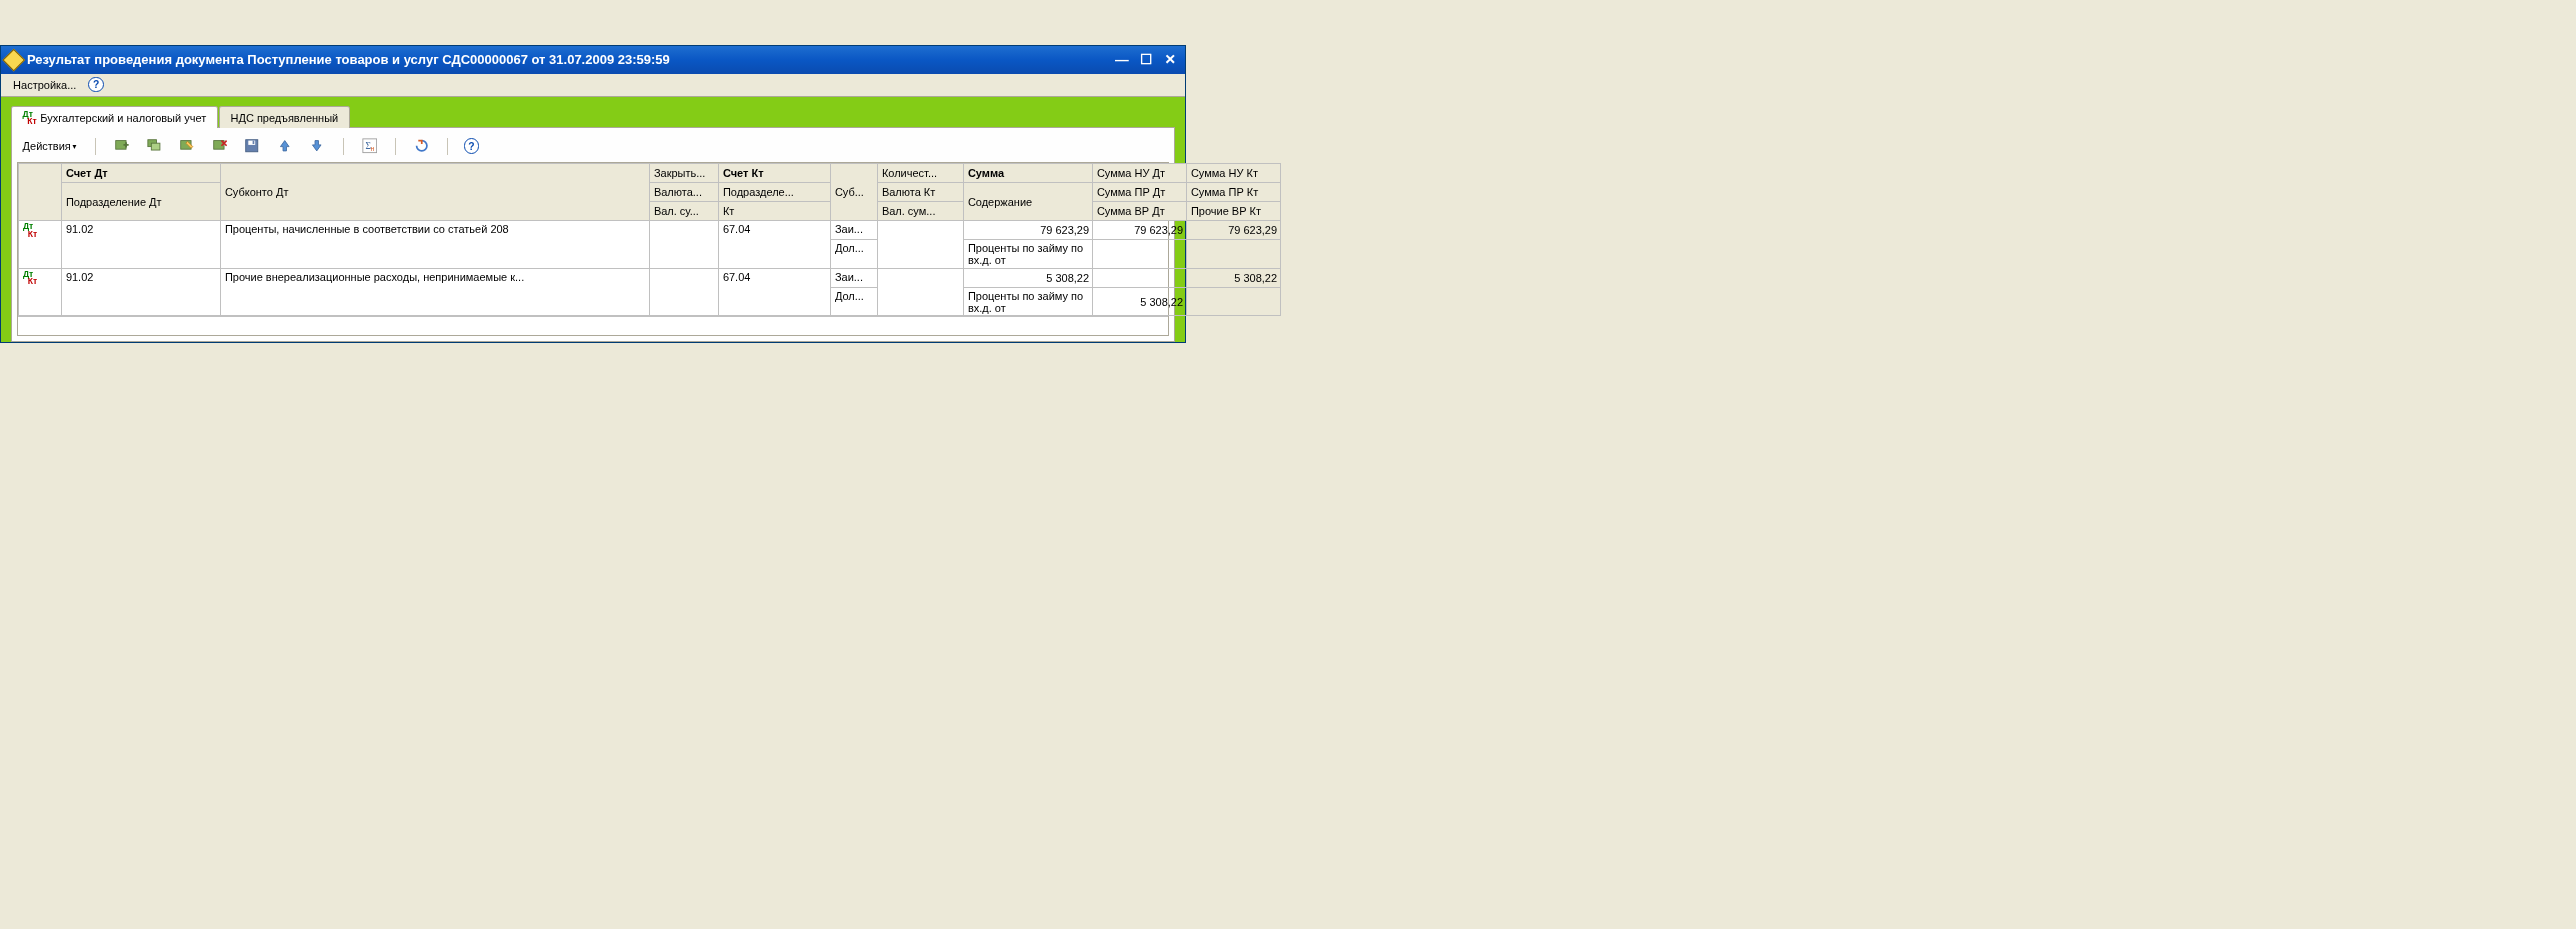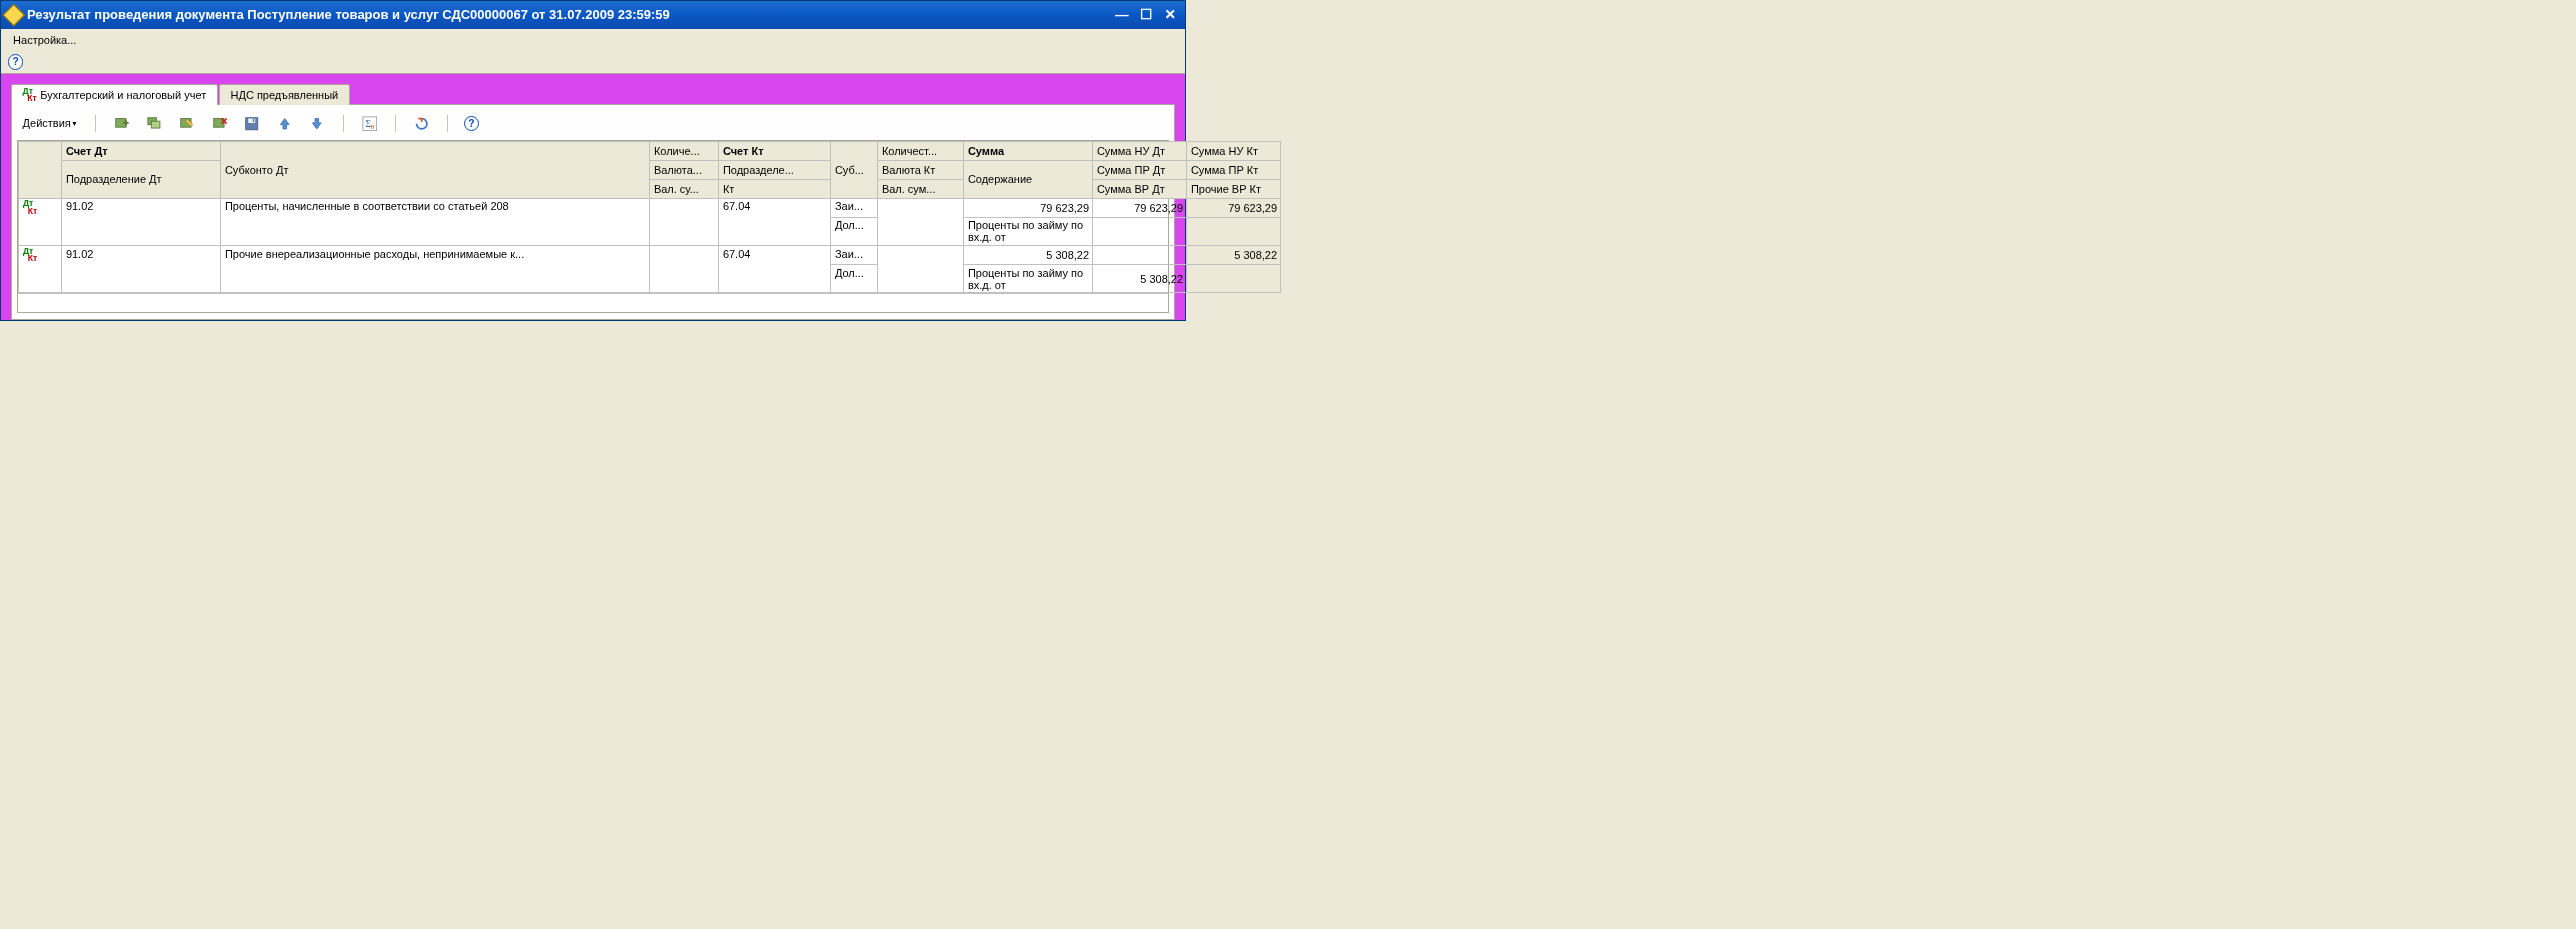--- a/index.html
+++ b/index.html
@@ -6,21 +6,22 @@
   body {
     margin: 0;
     font-family: Tahoma, Arial, sans-serif;
     font-size: 11px;
     background: #ece9d8;
     color: #000;
   }
   .window {
     width: 1186px;
     border: 0.9px solid #003c74;
-    background: #d946ef;
+    background: #84cc16;
+    margin-top: 45px;
   }
   .titlebar {
     background: linear-gradient(to bottom, #1e6ed0 0%, #0a57c4 50%, #0a4bb0 100%);
     color: #fff;
     display: flex;
     align-items: center;
     padding: 3.4px 5.2px;
     font-weight: bold;
     font-size: 13px;
     height: 27.5px;
@@ -38,23 +39,22 @@
   .winbtn {
     width: 19px; height: 19px;
     color: #fff;
     display:flex; align-items:center; justify-content:center;
     font-weight:bold; font-size:13.7px; line-height:1;
     cursor:pointer;
   }
   .menubar {
     background: #ece9d8;
     padding: 3.4px 6.9px;
-    display:flex; align-items:flex-start; gap:6.9px;
+    display:flex; align-items:flex-end; gap:6.9px;
     border-bottom: 0.9px solid #aca899;
-    flex-direction: column;
   }
   .menuitem { padding: 1.7px 5.2px; cursor:pointer; }
   .helpicon {
     width:15.5px; height:15.5px; border:0.9px solid #0a4bb0; border-radius:50%;
     display:flex; align-items:center; justify-content:center;
     color:#0a4bb0; font-weight:bold; font-size:10.3px;
     background:#fff; cursor:pointer;
   }
   .client {
     padding: 8.6px 10.3px 0 10.3px;
@@ -267,21 +267,21 @@
             <col style="width:129px">
             <col style="width:94px">
             <col style="width:94px">
           </colgroup>
 
           <tbody>
               <tr>
             <th rowspan="3"></th>
             <th class="bold">Счет Дт</th>
             <th rowspan="3">Субконто Дт</th>
-            <th>Количе...</th>
+            <th>Закрыть...</th>
             <th class="bold">Счет Кт</th>
             <th rowspan="3">Суб...</th>
             <th>Количест...</th>
             <th class="bold">Сумма</th>
             <th>Сумма НУ Дт</th>
             <th>Сумма НУ Кт</th>
           </tr>
 
           <tr>
             <th rowspan="2">Подразделение Дт</th>

